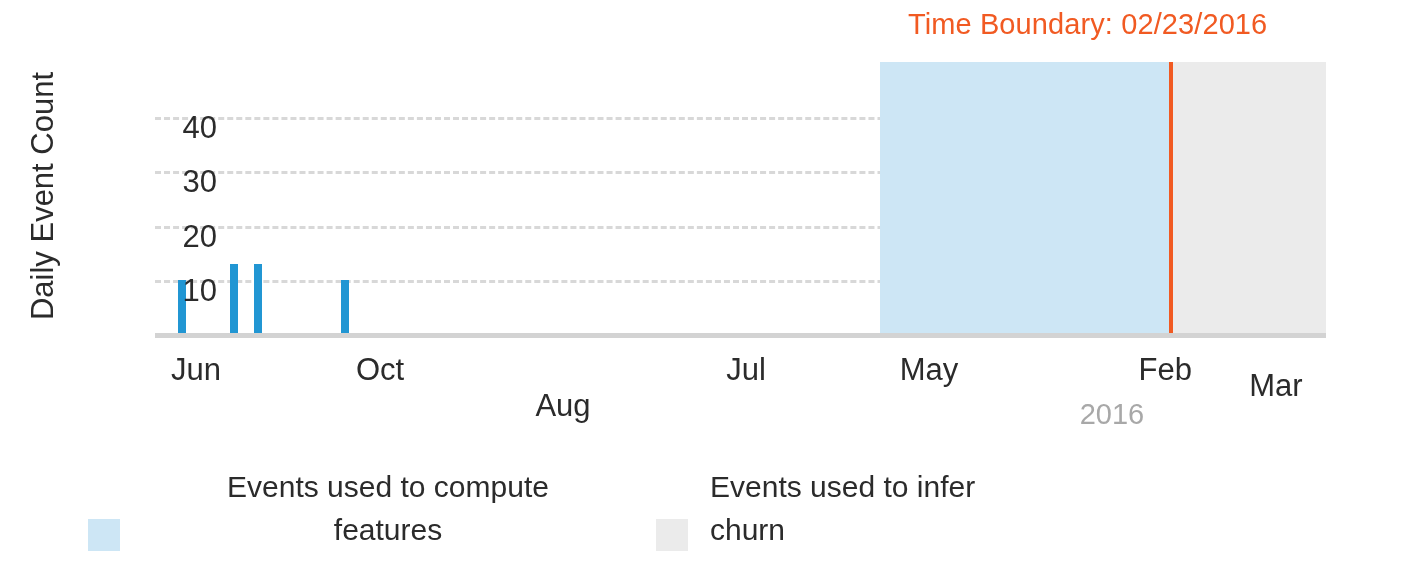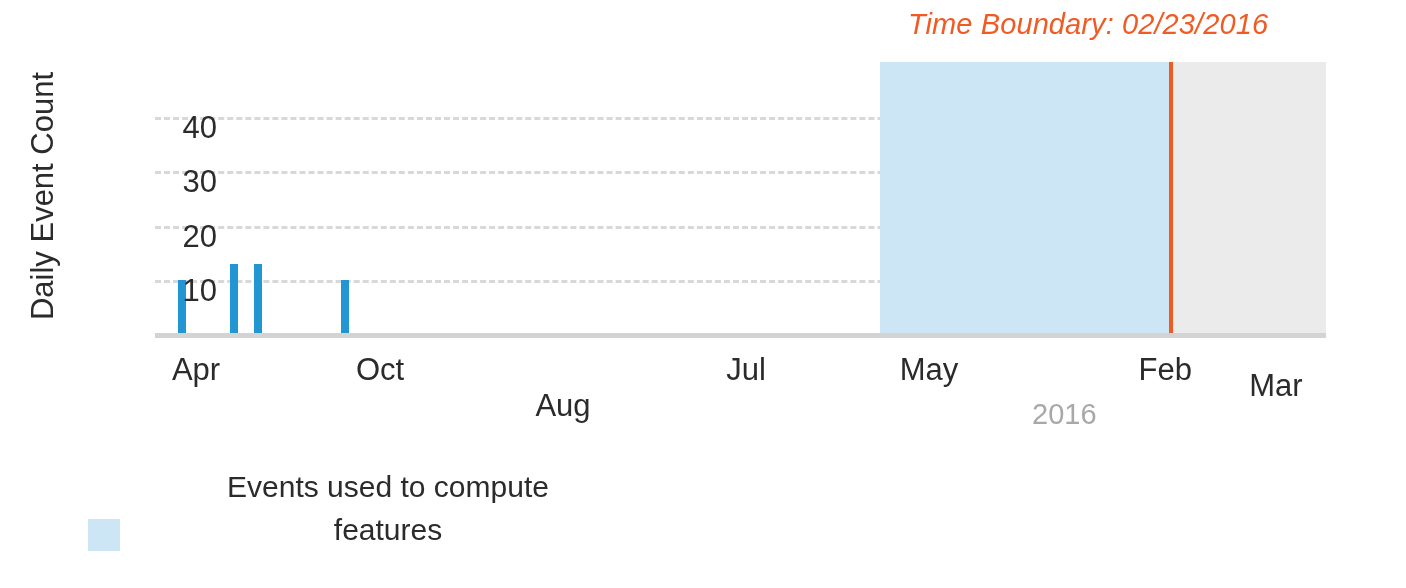--- a/index.html
+++ b/index.html
@@ -21,21 +21,20 @@
 
   
   #boundary-annotation {
     position: absolute;
     left: 908px;
     top: 8px;
     font-size: 29px;
     color: #f15a22;
     white-space: nowrap;
     letter-spacing: 0.1px;
-    font-style: italic;
   }
 
   
   #y-axis-title {
     position: absolute;
     left: 0px;
     top: 0px;
     width: 340px;
     height: 42px;
     transform: rotate(-90deg);
@@ -118,20 +117,21 @@
     text-align: center;
     font-size: 31px;
     color: #2b2b2b;
     white-space: nowrap;
   }
   .x-sub-label {
     position: absolute;
     top: 398px;
     width: 160px;
     margin-left: -80px;
+    text-align: center;
     font-size: 29px;
     color: #a8a8a8;
     white-space: nowrap;
   }
 
   
   #legend {
     position: absolute;
     left: 0;
     top: 466px;
@@ -220,33 +220,37 @@
 
   <div id="axis-line"></div>
 
   <div id="y-tick-labels">
       <div class="y-tick-label" style="top: 291.4px;">10</div>
       <div class="y-tick-label" style="top: 236.8px;">20</div>
       <div class="y-tick-label" style="top: 182.2px;">30</div>
       <div class="y-tick-label" style="top: 127.6px;">40</div>
     </div>
   <div id="x-tick-labels">
-      <div class="x-tick-label" style="left: 196px;">Apr</div>
+      <div class="x-tick-label" style="left: 196px;">Jun</div>
       <div class="x-tick-label" style="left: 380px;">Oct</div>
       <div class="x-tick-label" style="left: 563px; margin-top: 36px;">Aug</div>
       <div class="x-tick-label" style="left: 746px;">Jul</div>
       <div class="x-tick-label" style="left: 929px;">May</div>
       <div class="x-tick-label" style="left: 1112px; text-align: right;">Feb</div>
       <div class="x-sub-label" style="left: 1112px;">2016</div>
       <div class="x-tick-label" style="left: 1276px; margin-top: 16px;">Mar</div>
     </div>
 
   <div id="legend">
 
     <div class="legend-entry" id="legend-entry-features">
       <span class="legend-swatch blue"></span>
       <span class="legend-label">Events used to compute features</span>
     </div>
 
+    <div class="legend-entry" id="legend-entry-churn">
+      <span class="legend-swatch grey"></span>
+      <span class="legend-label">Events used to infer churn</span>
+    </div>
 
 
   </div>
 </div>
 
 </body></html>

